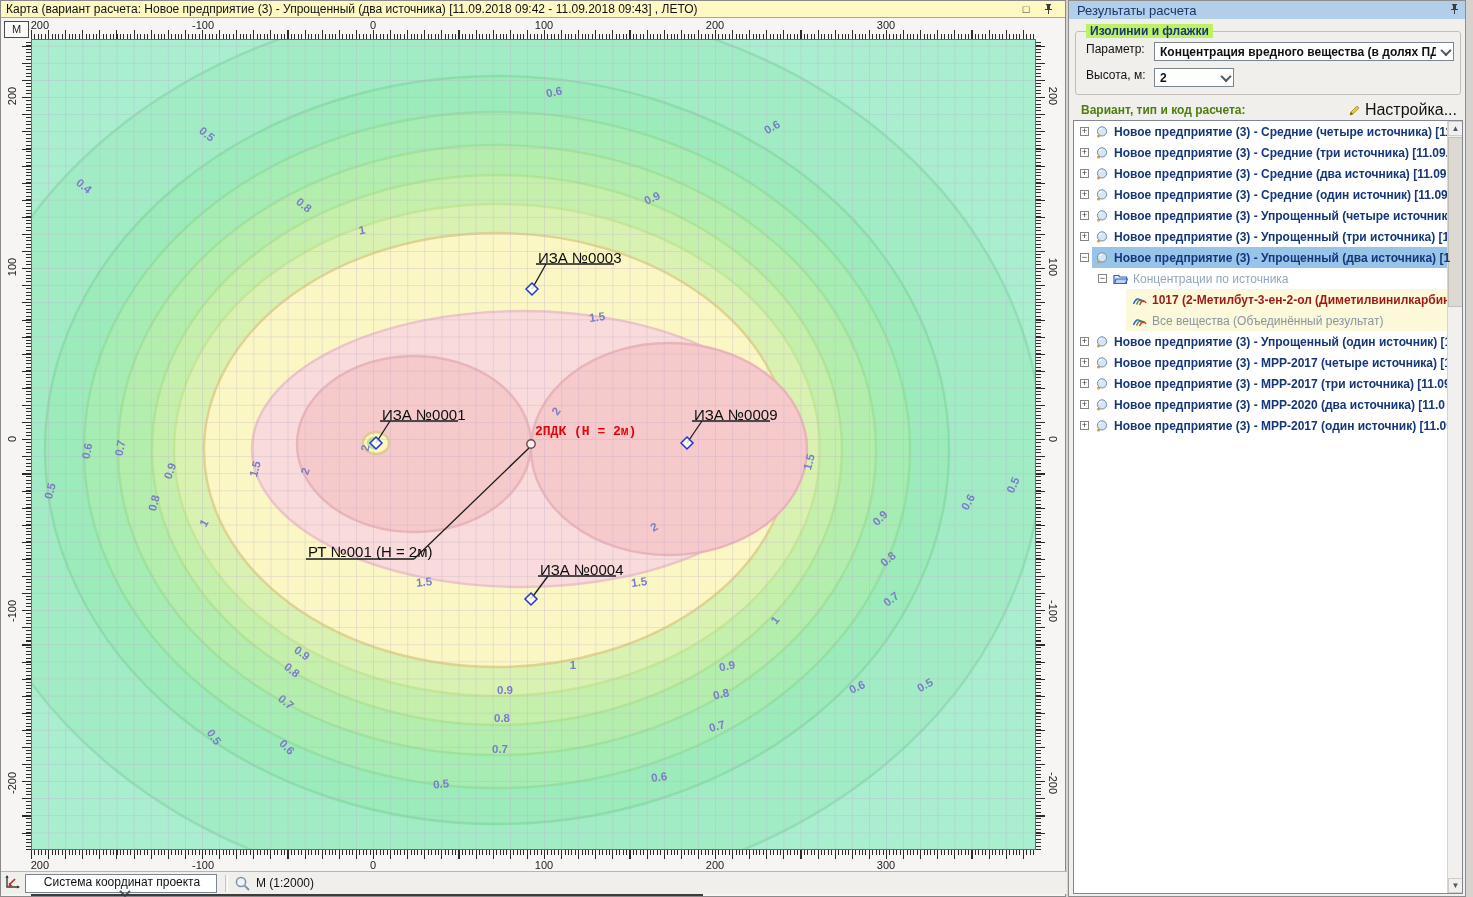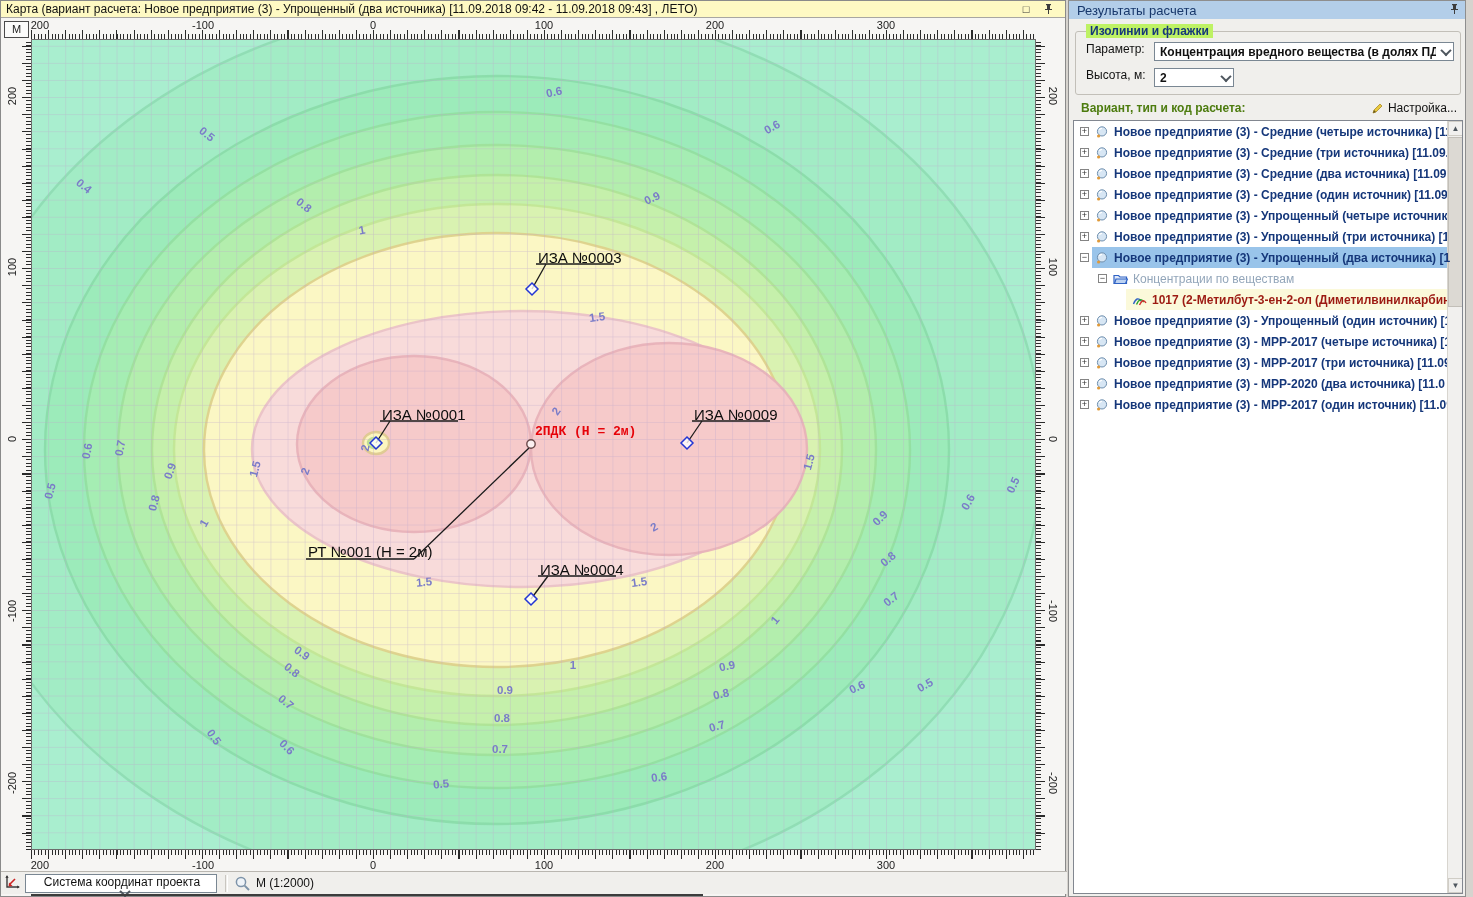--- a/index.html
+++ b/index.html
@@ -61,21 +61,21 @@
   .groupbox { position:absolute; left:6px; top:30px; width:386px; height:64px; border:1px solid #c2bfb8; border-radius:3px; }
   .groupbox-legend { position:absolute; left:10px; top:-8px; background:#bef264; padding:0 4px; font-weight:bold; color:#15377a; font-size:12px; }
   .form-row { position:absolute; left:10px; display:flex; }
   .form-label { width:68px; font-size:12px; color:#111; }
   .combo.bold { font-weight:bold; }
   #param-combo { width:300px; }
   #param-combo span { overflow:hidden; white-space:nowrap; }
   #height-combo { width:80px; }
   .variants-header { position:absolute; left:12px; top:100px; width:376px; display:flex; justify-content:space-between; align-items:center; }
   .variants-title { font-weight:bold; color:#4d7c0f; font-size:12px; }
-  .settings-link { display:flex; align-items:center; gap:4px; font-size:12px; color:#111; cursor:pointer; }
+  .settings-link { display:flex; align-items:center; gap:4px; font-size:16px; color:#111; cursor:pointer; }
 
   #tree { position:absolute; left:4px; top:119px; width:390px; height:774px; background:#fff; border:1px solid #828790; overflow:hidden; }
   .tree-row { position:relative; height:21px; display:flex; align-items:center; white-space:nowrap; overflow:hidden; padding-left:6px; }
   .tree-row .expander { width:9px; height:9px; border:1px solid #848484; background:#fff; font-size:9px; line-height:7px; text-align:center; color:#333; flex:none; margin-right:6px; }
   .tree-row .ticon { flex:none; margin-right:5px; display:inline-flex; }
   .tree-row .tlabel { font-size:12px; font-weight:bold; color:#15377a; overflow:hidden; }
   .tree-row.selected .sel-bg { position:absolute; left:18px; top:0; right:0; bottom:0; background:#99c4ea; z-index:0; }
   .tree-row.selected > * { position:relative; z-index:1; }
   .tree-row.group { padding-left:24px; }
   .tree-row.group .tlabel { font-weight:normal; color:#93a6ba; }
@@ -375,31 +375,41 @@
           <span class="tlabel">Новое предприятие (3) - Упрощенный (два источника) [1</span>
         </div>
         <div class="tree-row group">
           <span class="expander">−</span>
           <span class="ticon">
             <svg width="15" height="12" viewBox="0 0 15 12">
               <path d="M1 2.5 H5.5 L7 4 H13.5 V10.5 H1 Z" fill="#dfe9fa" stroke="#2f62c4" stroke-width="1.2"></path>
               <path d="M3 6 H14.5 L12.5 10.5 H1.5 Z" fill="#bcd2f2" stroke="#2f62c4" stroke-width="1.2"></path>
             </svg>
           </span>
-          <span class="tlabel">Концентрации по веществам</span>
+          <span class="tlabel">Концентрации по источника</span>
         </div>
         <div class="tree-row substance">
           <span class="ticon">
             <svg width="15" height="12" viewBox="0 0 15 12">
               <path d="M1.5 10 Q5 1.5 9 7" fill="none" stroke="#2f62c4" stroke-width="1.4"></path>
               <path d="M4.5 10.5 Q8 2.5 12 8" fill="none" stroke="#2aa02a" stroke-width="1.4"></path>
               <path d="M7.5 11 Q11 3.5 14 9" fill="none" stroke="#d03030" stroke-width="1.4"></path>
             </svg>
           </span>
           <span class="tlabel">1017 (2-Метилбут-3-ен-2-ол (Диметилвинилкарбин</span>
+        </div>
+        <div class="tree-row substance gray">
+          <span class="ticon">
+            <svg width="15" height="12" viewBox="0 0 15 12">
+              <path d="M1.5 10 Q5 1.5 9 7" fill="none" stroke="#2f62c4" stroke-width="1.4"></path>
+              <path d="M4.5 10.5 Q8 2.5 12 8" fill="none" stroke="#2aa02a" stroke-width="1.4"></path>
+              <path d="M7.5 11 Q11 3.5 14 9" fill="none" stroke="#d03030" stroke-width="1.4"></path>
+            </svg>
+          </span>
+          <span class="tlabel">Все вещества (Объединённый результат)</span>
         </div>
         <div class="tree-row variant">
           <span class="expander">+</span>
           <span class="ticon">
             <svg width="14" height="14" viewBox="0 0 14 14">
               <circle cx="7" cy="6.4" r="4.6" fill="#d7e6f4" stroke="#6f8fae" stroke-width="1"></circle>
               <path d="M4.4 5 A3 3 0 0 1 7 3.4" fill="none" stroke="#fff" stroke-width="1.2"></path>
               <circle cx="3.6" cy="11" r="1.6" fill="#e09a3a"></circle>
             </svg>
           </span>

